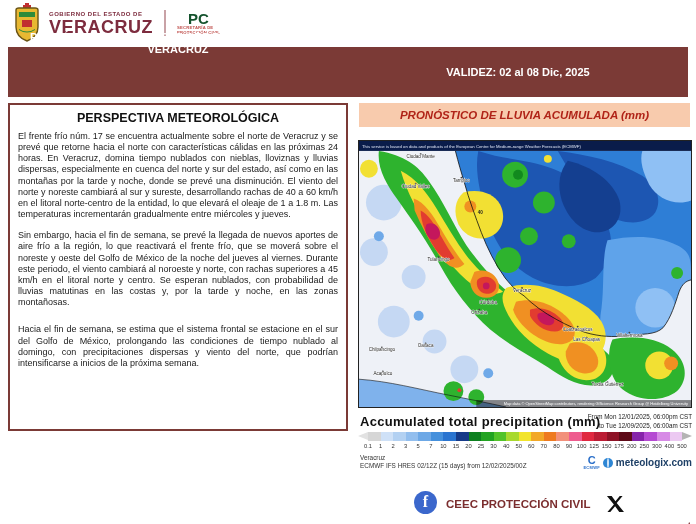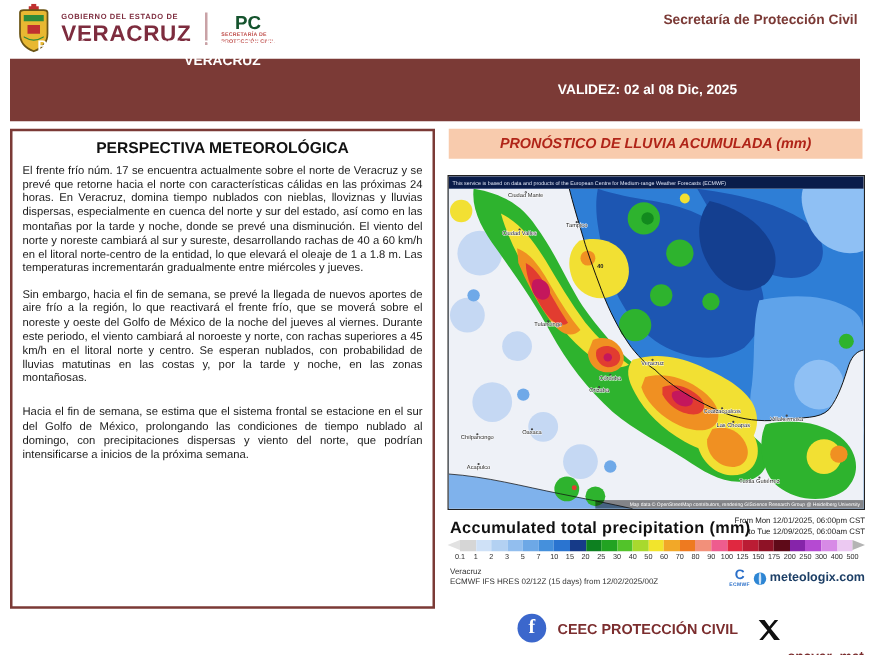--- a/index.html
+++ b/index.html
@@ -18,21 +18,21 @@
 
   .org-titles { position:absolute; right:10px; top:9px; text-align:right; color:#7b3a36; font-weight:bold; font-size:11px; line-height:1.35; }
 
   
   .header-bar { position:absolute; left:8px; top:47px; width:680px; height:50px; background:#7b3a36; color:#ffffff; display:flex; }
   .header-cell { flex:1; display:flex; flex-direction:column; justify-content:center; align-items:center; gap:11px; text-align:center; }
   .header-cell .l1 { font-size:11px; font-weight:bold; }
   .header-cell .l2 { font-size:10.5px; font-weight:bold;margin-top:35px; }
 
   
-  .left-panel { position:absolute; left:8px; top:103px; width:340px; height:384px; border:2px solid #7b3a36; background:#ffffff; padding:4px 8px; }
+  .left-panel { position:absolute; left:8px; top:103px; width:340px; height:328px; border:2px solid #7b3a36; background:#ffffff; padding:4px 8px; }
   .panel-title { text-align:center; font-size:12.5px; font-weight:bold; color:#111; margin:2px 0 6px 0; }
   .paras p { font-size:9px; line-height:1.24; text-align:justify; color:#1a1a1a; margin:0 0 10px 0; }
   .paras p:nth-child(2) { margin-bottom:16px; }
 
   .elaboro { position:absolute; left:10px; top:497px; font-size:11.5px; font-weight:bold; color:#222; }
 
   
   .right-title { position:absolute; left:359px; top:103px; width:331px; height:24px; background:#f8cbad; color:#b02418; font-weight:bold; font-size:11.5px; text-align:center; line-height:24px;font-style:italic; }
 
   .map-wrap { position:absolute; left:358px; top:140px; width:334px; height:268px; border:1px solid #222; }
@@ -89,21 +89,20 @@
     </div>
     <div class="brand-divider"></div>
     <div class="pc-block">
       <span class="pc-acronym">PC</span>
       <span class="pc-sub">SECRETARÍA DE</span>
       <span class="pc-sub">PROTECCIÓN CIVIL</span>
     </div>
   </div>
 
   <div class="org-titles">
-    <div>Secretaría de Protección Civil</div>
   </div>
 
   <div class="header-bar">
     <div class="header-cell">
       <div class="l1">PRONÓSTICO A MEDIANO PLAZO PARA EL ESTADO DE VERACRUZ</div>
       <div class="l2">FUENTE: MODELOS GFS Y ECMWF (00-06 UTC)</div>
     </div>
     <div class="header-cell">
       <div class="l1">VALIDEZ: 02 al 08 Dic, 2025</div>
     </div>

